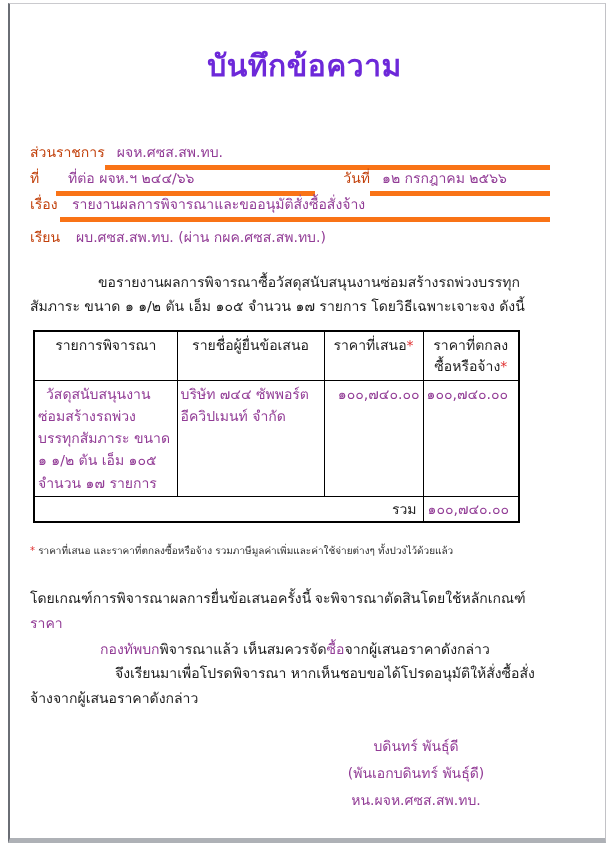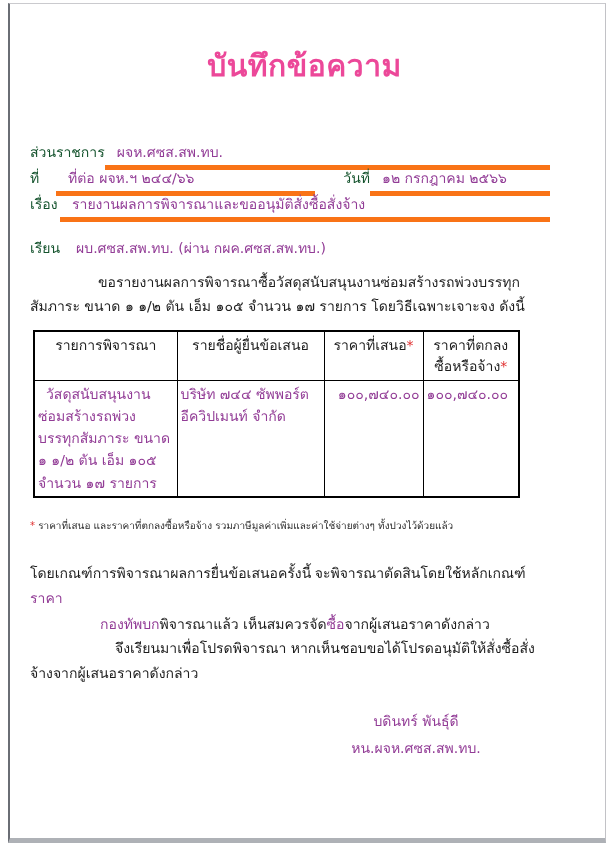--- a/index.html
+++ b/index.html
@@ -12,40 +12,40 @@
   .frame {
     position:absolute; left:8px; top:3px; right:3px; bottom:3px;
     border-left:2px solid #6a6d74;
     border-top:1px solid #cacace;
     border-right:1px solid #c2c2c6;
     border-bottom:5px solid #aeb1b6;
     pointer-events:none;
   }
   .title {
     margin-top:42px; text-align:center;
-    font-size:30px; font-weight:bold; color:#ec4899; letter-spacing:0.5px;
+    font-size:30px; font-weight:bold; color:#6d28d9; letter-spacing:0.5px;
   }
   .content { padding:0 59px 0 30px; font-size:14px; }
   .fields { margin-top:52px; }
   .field-row { display:flex; align-items:baseline; height:26px; }
-  .lbl { white-space:nowrap; color:#14532d; }
+  .lbl { white-space:nowrap; color:#c2410c; }
   .val {
     color:#923c96; white-space:nowrap; overflow:hidden;
     padding-left:12px;
   }
   .underlined { border-bottom:5px solid #f97316; padding-bottom:2px; }
   .grow { flex:1; }
   .lbl-tee { width:26px; }
   .lbl-date { margin-left:28px; }
   .val-date { width:180px; }
   .lbl-subject { width:30px; }
-  .to-row { margin-top:18px; }
+  .to-row { margin-top:7px; }
   .to-row .val { padding-left:16px; }
   .intro {
-    margin-top:7px; color:#1c1c1c; line-height:1.72; text-indent:68px;
+    margin-top:18px; color:#1c1c1c; line-height:1.72; text-indent:68px;
   }
   table.consider {
     margin-top:12px; width:485px; margin-left:3px;
     border-collapse:collapse; border:2px solid #000; table-layout:fixed;
     font-size:14px;
   }
   table.consider th, table.consider td { border:1px solid #000; }
   table.consider th {
     font-weight:normal; color:#1c1c1c; text-align:center;
     vertical-align:top; padding:3px 2px; height:43px; line-height:1.5;
@@ -125,30 +125,35 @@
           </th>
         </tr>
       </thead>
       <tbody>
         <tr class="body-row">
           <td class="item-cell">วัสดุสนับสนุนงานซ่อมสร้างรถพ่วงบรรทุกสัมภาระ ขนาด ๑ ๑/๒ ตัน เอ็ม ๑๐๕ จำนวน ๑๗ รายการ</td>
           <td>บริษัท ๗๔๔ ซัพพอร์ต อีควิปเมนท์ จำกัด</td>
           <td class="num tight-r">๑๐๐,๗๔๐.๐๐</td>
           <td class="num pad-r accent">๑๐๐,๗๔๐.๐๐</td>
         </tr>
+        <tr class="total-row">
+          <td colspan="3" class="total-label">รวม</td>
+          <td class="num pad-r accent">๑๐๐,๗๔๐.๐๐</td>
+        </tr>
       </tbody>
     </table>
 
     <p class="footnote"><span class="ast">*</span><span> ราคาที่เสนอ และราคาที่ตกลงซื้อหรือจ้าง รวมภาษีมูลค่าเพิ่มและค่าใช้จ่ายต่างๆ ทั้งปวงไว้ด้วยแล้ว</span></p>
 
     <p class="para p1"><span>โดยเกณฑ์การพิจารณาผลการยื่นข้อเสนอครั้งนี้ จะพิจารณาตัดสินโดยใช้หลักเกณฑ์</span><span class="accent">ราคา</span></p>
 
     <p class="para p2"><span class="accent">กองทัพบก</span><span>พิจารณาแล้ว เห็นสมควรจัด</span><span class="accent">ซื้อ</span><span>จากผู้เสนอราคาดังกล่าว</span></p>
 
     <p class="para p3">จึงเรียนมาเพื่อโปรดพิจารณา หากเห็นชอบขอได้โปรดอนุมัติให้สั่งซื้อสั่งจ้างจากผู้เสนอราคาดังกล่าว</p>
 
     <div class="signature">
       <div>บดินทร์ พันธุ์ดี</div>
+      <div>(พันเอกบดินทร์ พันธุ์ดี)</div>
       <div>หน.ผจห.ศซส.สพ.ทบ.</div>
     </div>
 
   </div>
 </div>
 
 </body></html>

